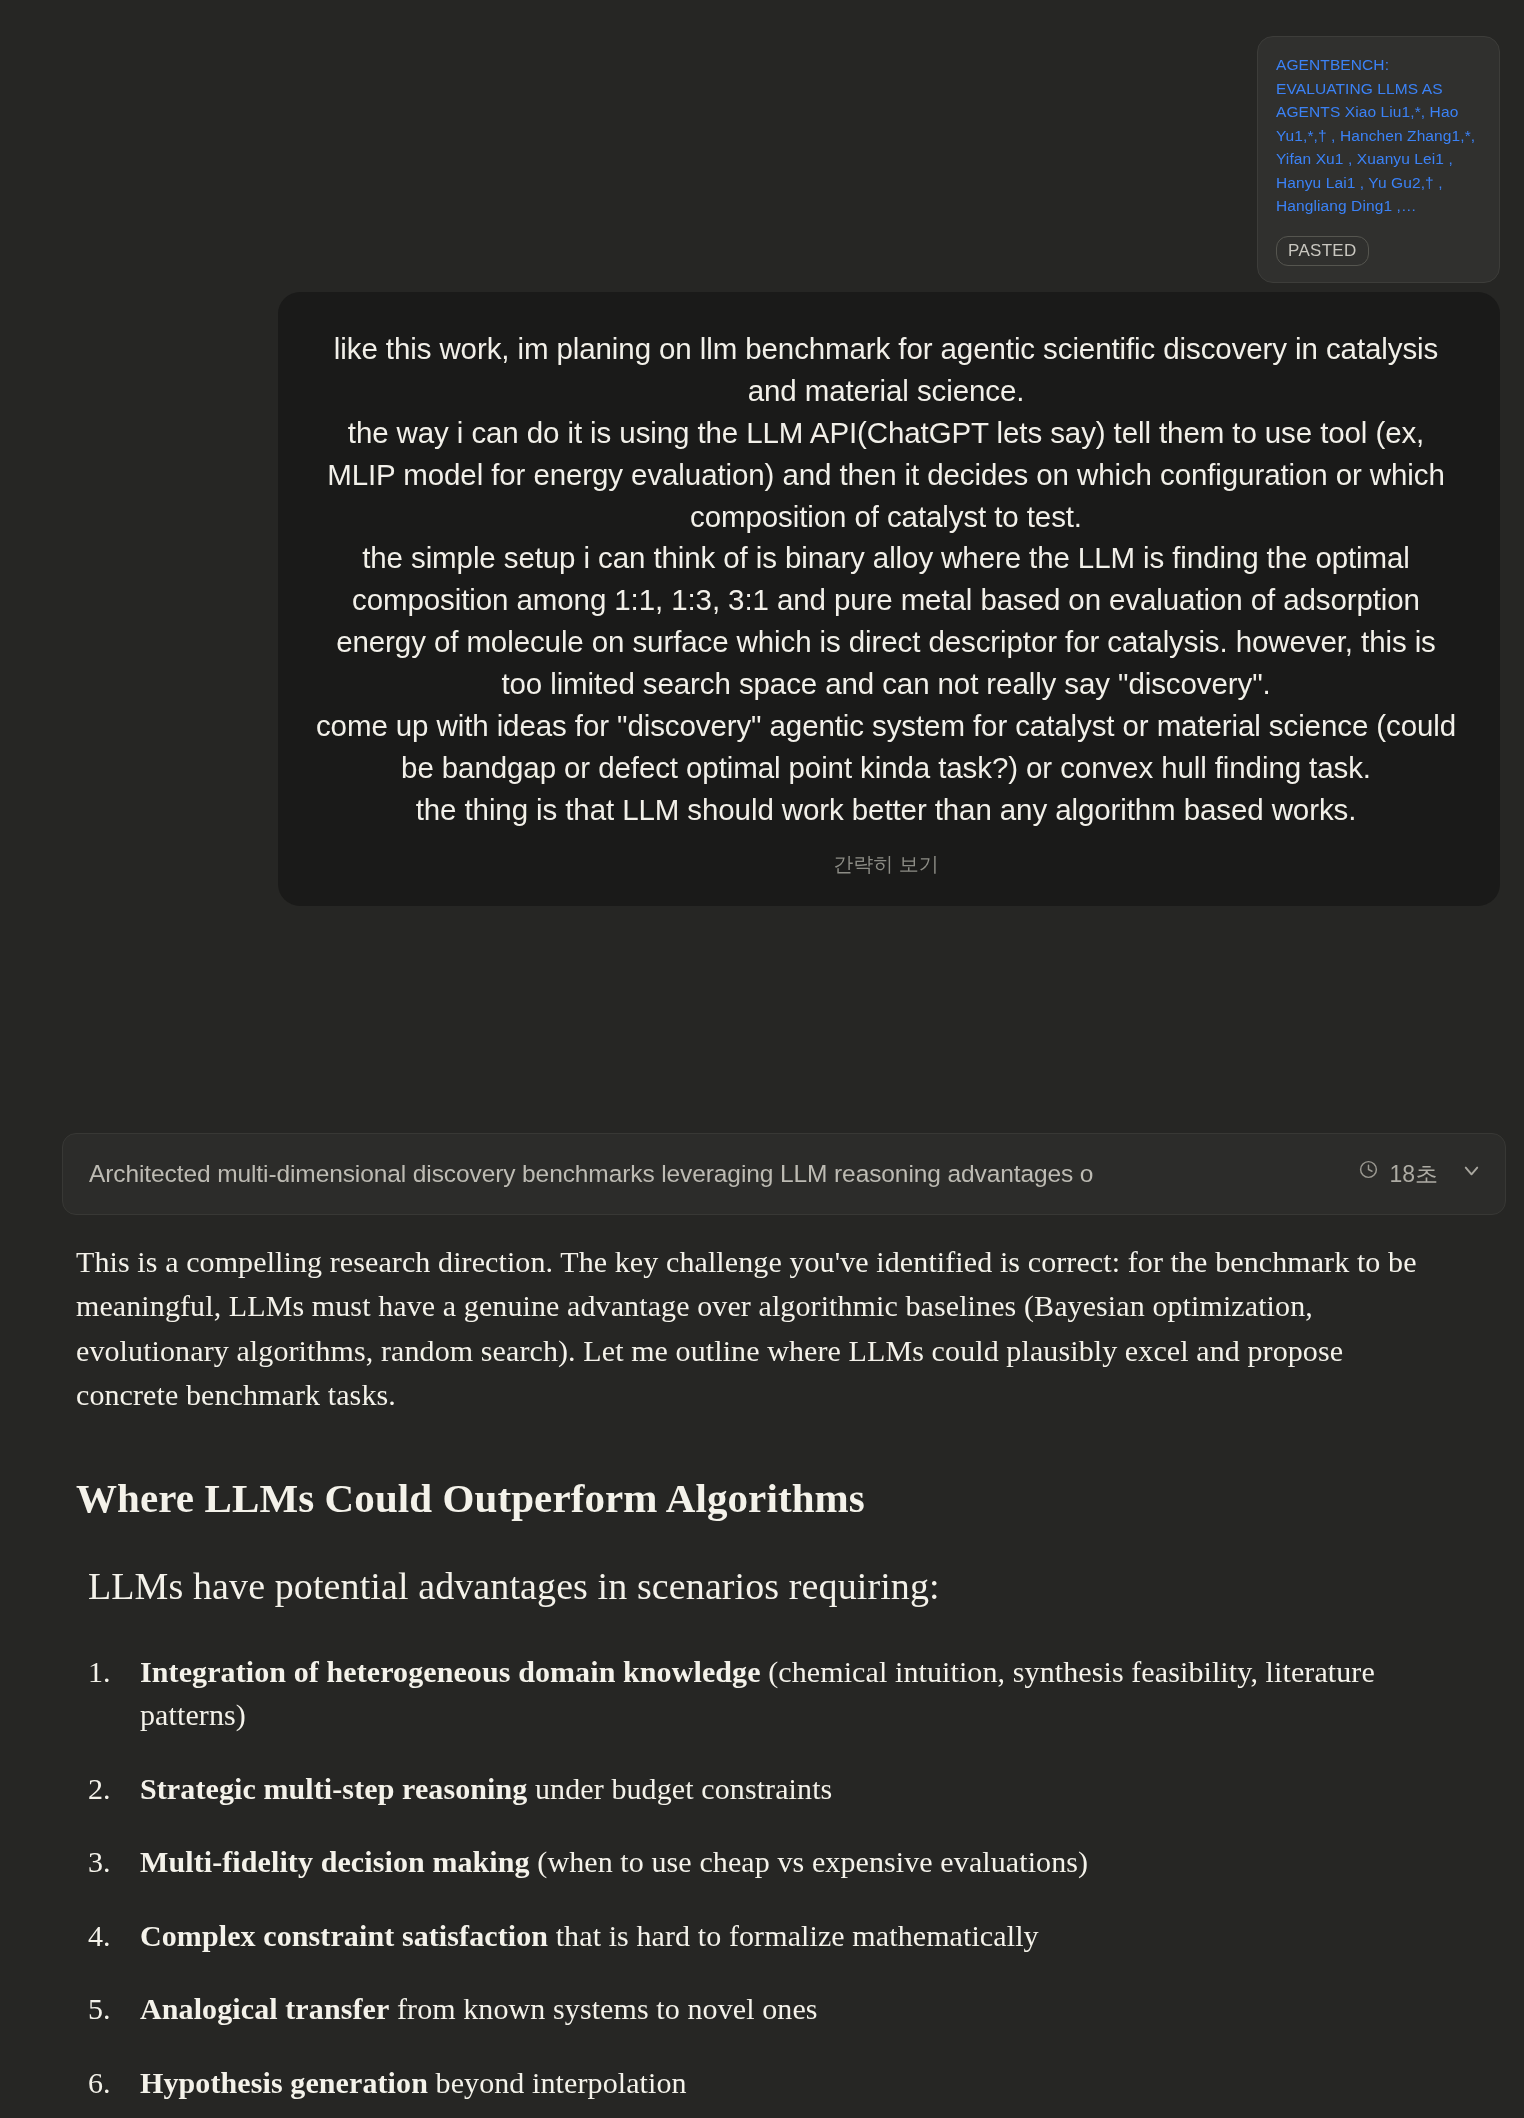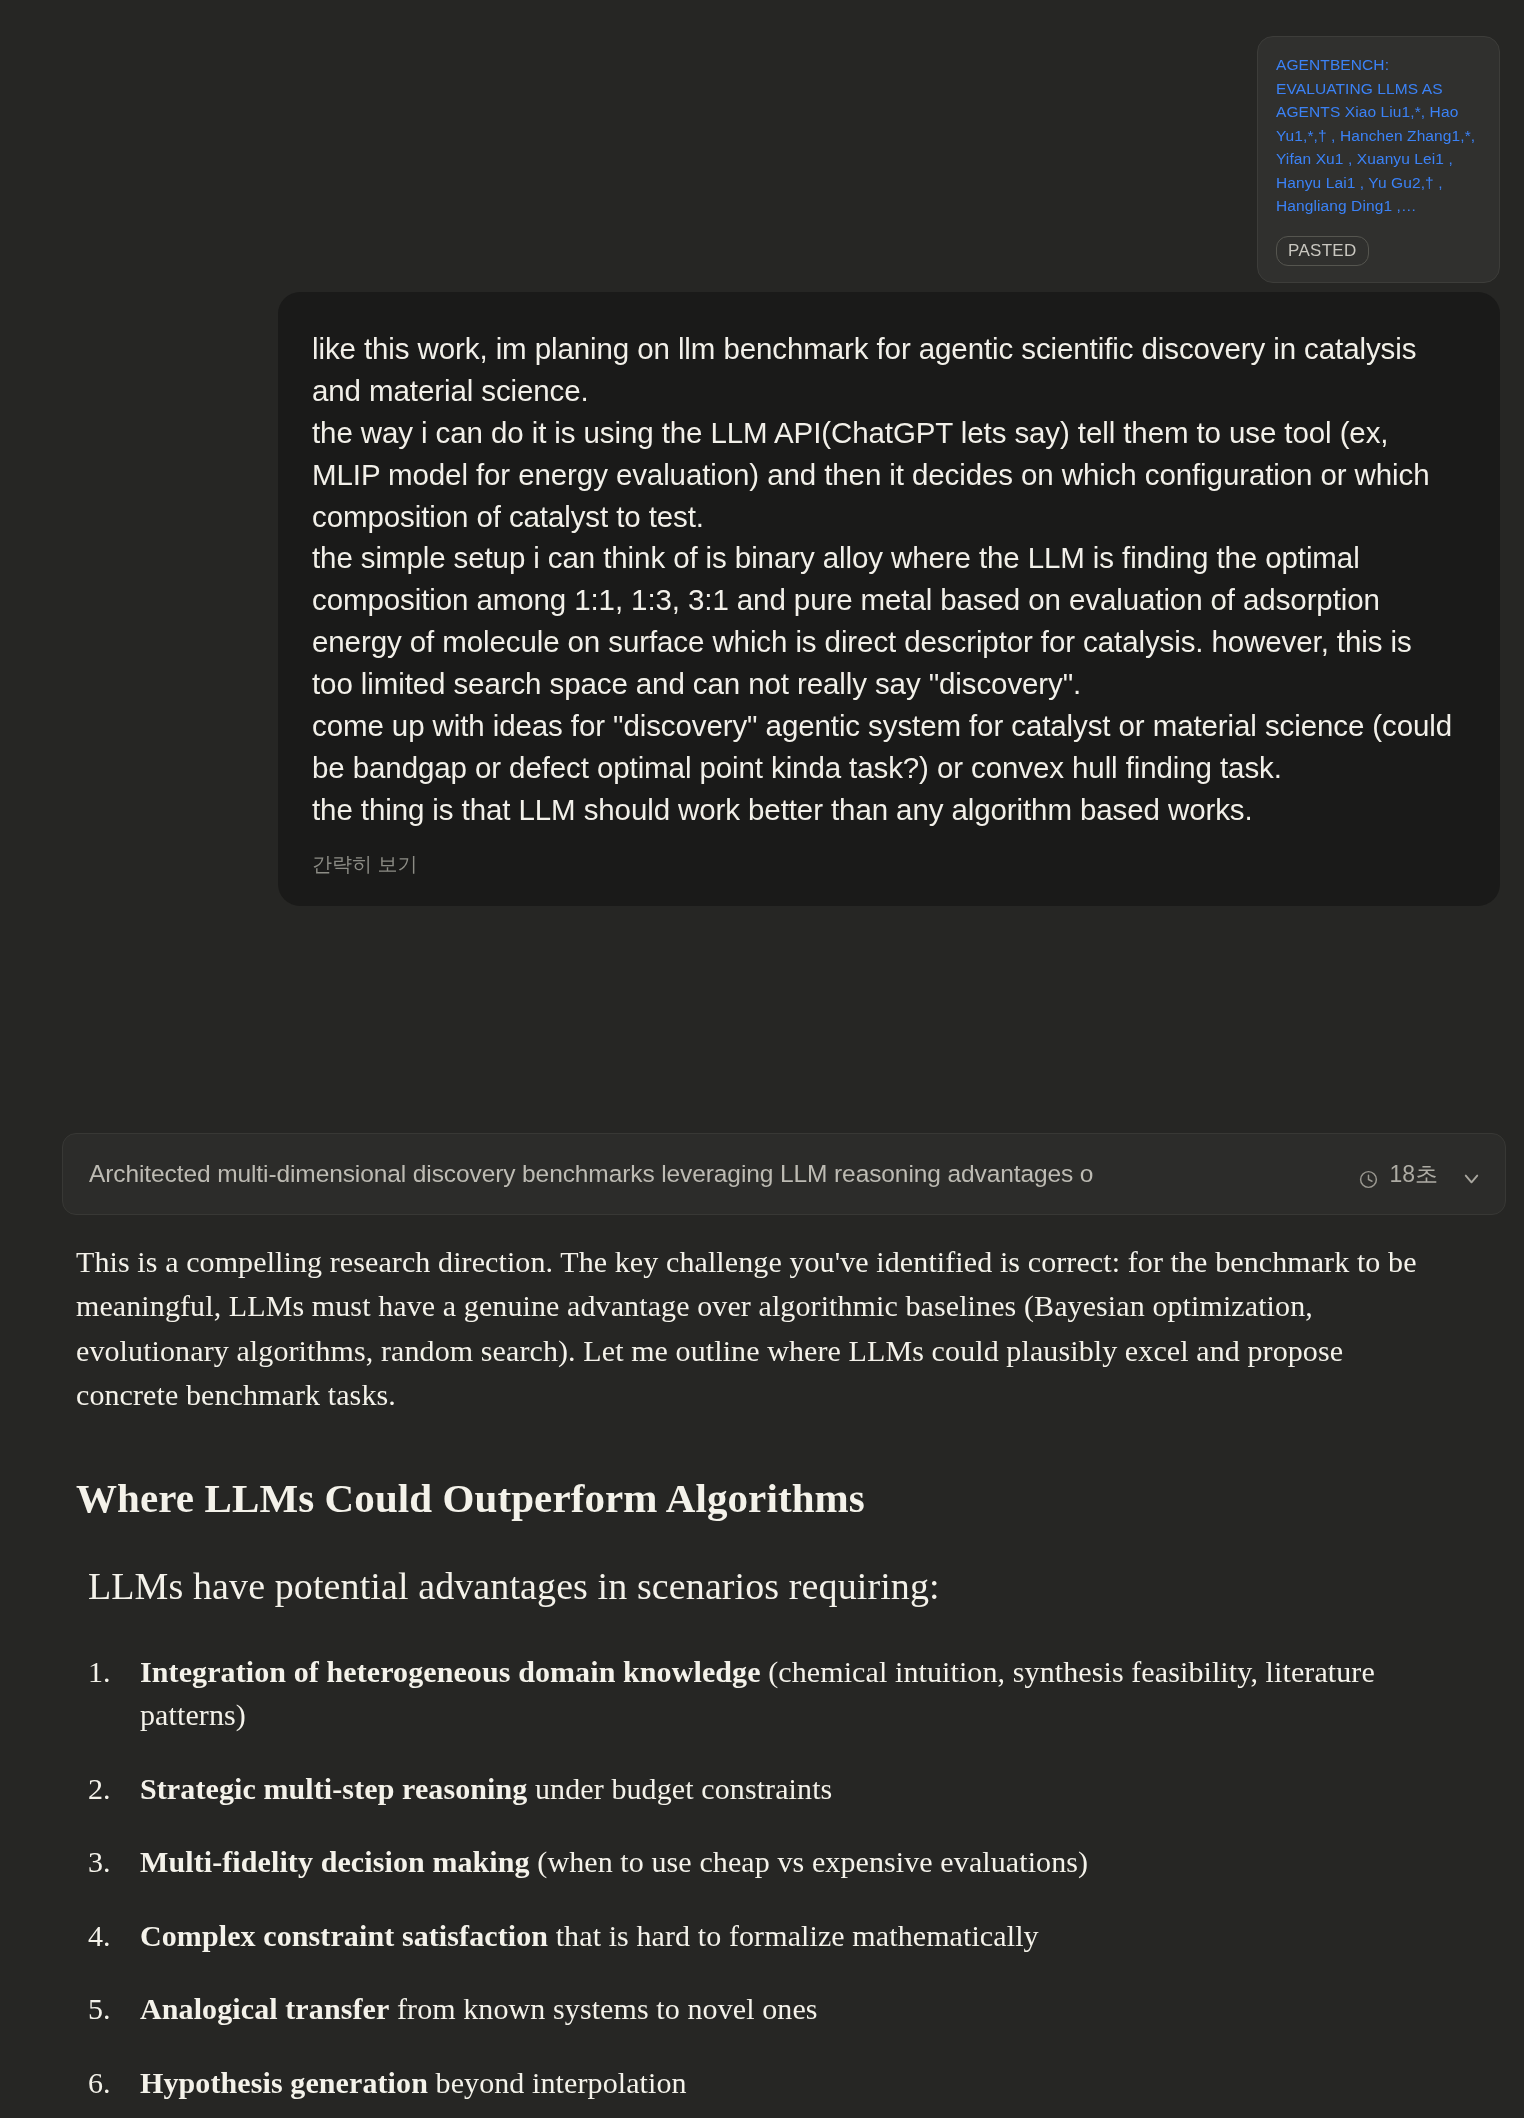--- a/index.html
+++ b/index.html
@@ -59,20 +59,21 @@
 
   
   .user-bubble {
     position: absolute;
     left: 278px;
     top: 292px;
     width: 1222px;
     background: #1a1a19;
     border-radius: 22px;
     padding: 36px 40px 28px 34px;
+    text-align: center;
   }
   .user-text {
     font-family: "Liberation Sans", sans-serif;
     font-size: 29.5px;
     line-height: 1.42;
     color: #f2f0e9;
     letter-spacing: -0.1px;
     white-space: pre-wrap;
     margin: 0;
   }
@@ -108,21 +109,21 @@
     color: #bdbbb3;
     letter-spacing: -0.1px;
     white-space: nowrap;
     overflow: hidden;
     text-overflow: clip;
     padding-right: 14px;
   }
   .thinking-meta {
     flex: 0 0 auto;
     display: flex;
-    align-items: flex-end;
+    align-items: flex-start;
     gap: 10px;
     color: #a3a199;
   }
   .clock-icon { display: block; width: 21px; height: 21px; }
   .duration {
     font-family: "Liberation Sans", sans-serif;
     font-size: 23px;
     color: #aeaca4;
     letter-spacing: 0px;
   }

